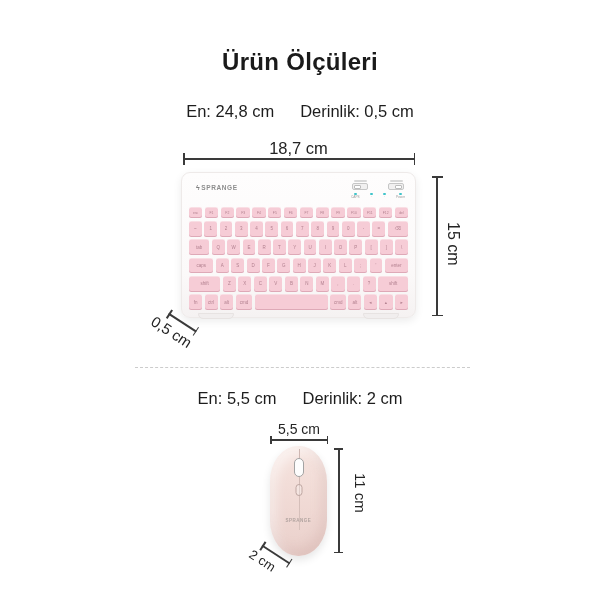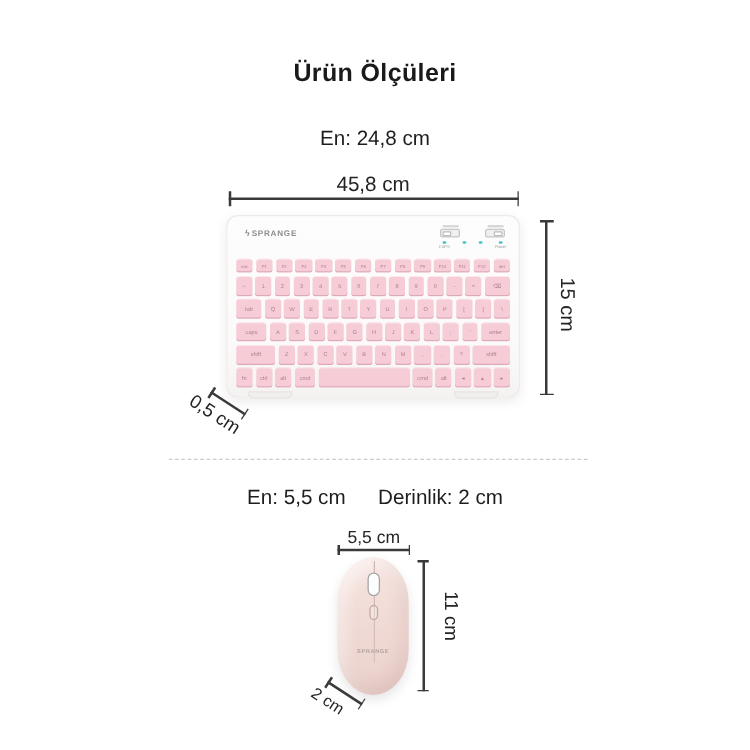--- a/index.html
+++ b/index.html
@@ -4,21 +4,21 @@
 <style>
   * { margin:0; padding:0; box-sizing:border-box; }
   html,body { background:#ffffff; }
   .stage {
     position:relative; width:600px; height:600px; background:#ffffff;
     font-family:"Liberation Sans", sans-serif; color:#1d1d1d; overflow:hidden;
   }
   
   .title {
     position:absolute; top:48px; left:0; width:600px; text-align:center;
-    font-size:20px; font-weight:600; letter-spacing:0.3px; color:#1a1a1a;
+    font-size:24px; font-weight:600; letter-spacing:0.3px; color:#1a1a1a;
   }
   .spec-row {
     position:absolute; left:0; width:600px; display:flex; justify-content:center;
     gap:26px; font-size:16.5px; color:#1d1d1d;
   }
   .spec-row .spec { white-space:nowrap; }
   
   .dim-h { position:absolute; height:1.5px; background:#3a3a3a; }
   .dim-h::before, .dim-h::after {
     content:""; position:absolute; width:1.5px; background:#3a3a3a;
@@ -126,23 +126,24 @@
 </style>
 </head>
 <body>
 
 <div class="stage">
 
   <div class="title">Ürün Ölçüleri</div>
 
   <div class="spec-row" style="top:102px;align-items:flex-end;">
     <span class="spec">En: 24,8 cm</span>
-  </div>
-
-  <div class="dim-label-h" style="left:181px; top:139px; width:235px; font-size:16.5px;">45,8 cm</div>
+    <span class="spec">Derinlik: 0,5 cm</span>
+  </div>
+
+  <div class="dim-label-h" style="left:181px; top:139px; width:235px; font-size:16.5px;">18,7 cm</div>
   <div class="dim-h big" style="left:183px; top:158px; width:232px;"></div>
 
   <div class="keyboard">
     <div class="kb-logo">
       <span class="glyph">ϟ</span>
       <span>SPRANGE</span>
     </div>
     <div class="kb-ctrl">
       <div class="switch-row">
         <div class="switch-col">

